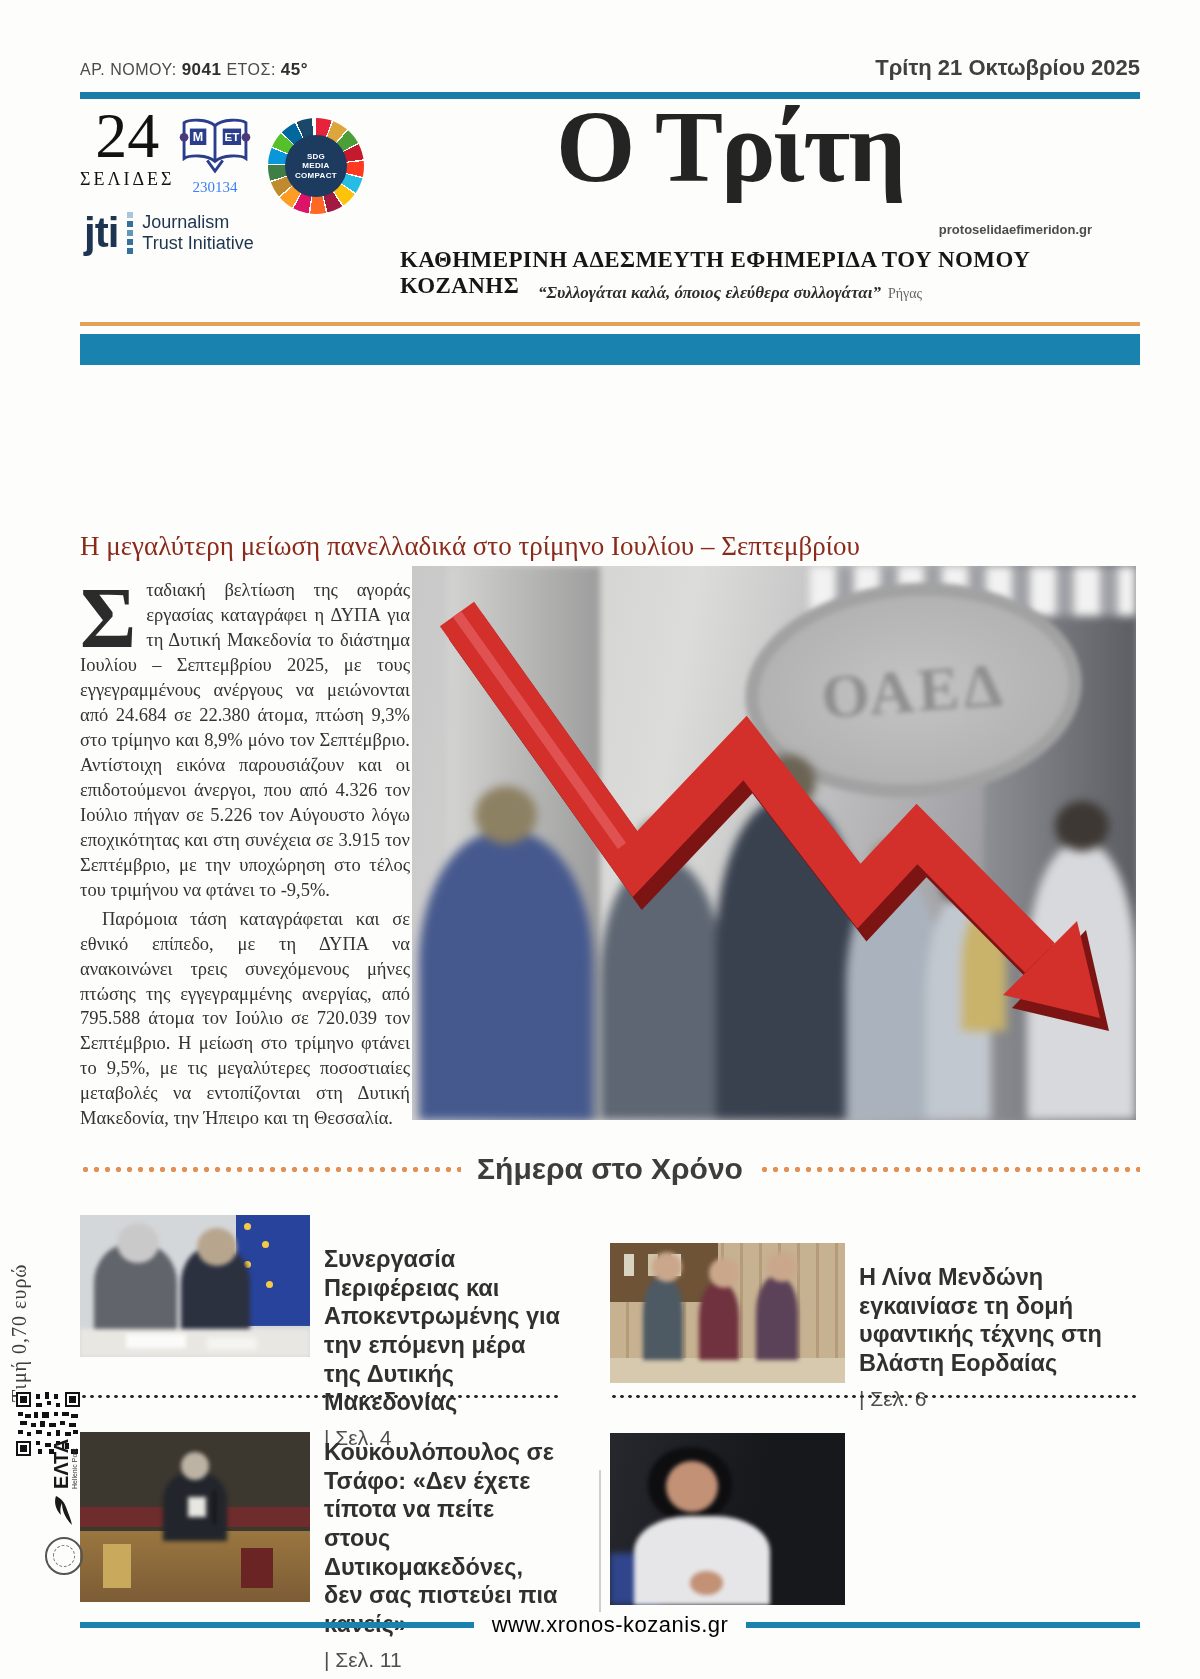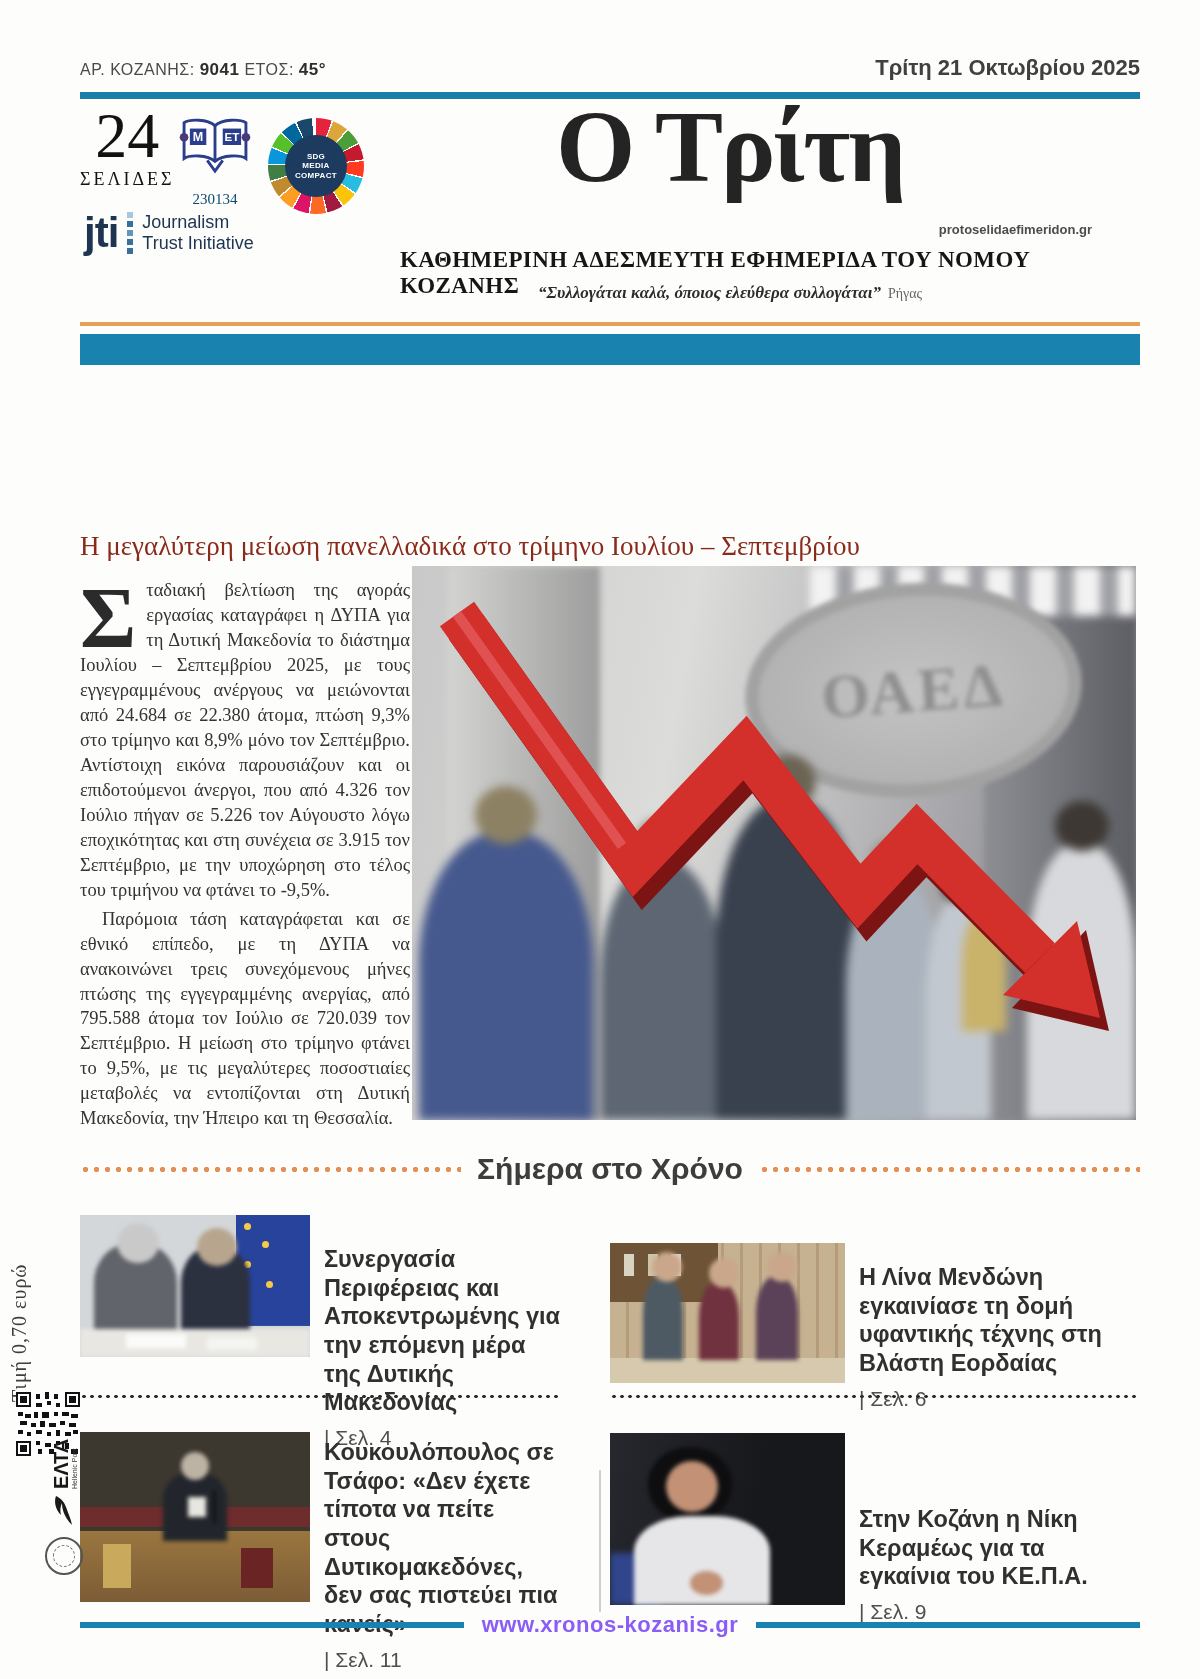--- a/index.html
+++ b/index.html
@@ -10,21 +10,21 @@
   .issue-line{font-size:16px;color:#4a4a4a;letter-spacing:.5px;}
   .issue-line b{color:#2e2e2e;font-size:17px;}
   .date-line{font-size:22px;font-weight:700;color:#404040;}
   .rule-teal{position:absolute;left:80px;width:1060px;height:7px;background:#1a7ea8;}
   .rule-top{top:92px;}
   
   .pages-box{position:absolute;left:80px;top:106px;text-align:center;font-family:"Liberation Serif","DejaVu Serif",serif;color:#121212;}
   .pages-num{font-size:64px;line-height:.95;}
   .pages-lbl{font-size:18px;letter-spacing:3px;margin-top:2px;}
   .met-box{position:absolute;left:176px;top:116px;width:78px;text-align:center;}
-  .met-code{font-family:"Liberation Serif",serif;font-size:15px;color:#0c4a6e;margin-top:13px;}
+  .met-code{font-family:"Liberation Serif",serif;font-size:15px;color:#3b82f6;margin-top:1px;}
   .sdg-wheel{position:absolute;left:268px;top:118px;width:96px;height:96px;border-radius:50%;
     background:conic-gradient(#e5243b 0 19deg,#fff 19deg 21deg,#dda63a 21deg 40deg,#fff 40deg 42deg,
     #4c9f38 42deg 61deg,#fff 61deg 63deg,#c5192d 63deg 82deg,#fff 82deg 84deg,#ff3a21 84deg 103deg,#fff 103deg 105deg,
     #26bde2 105deg 124deg,#fff 124deg 126deg,#fcc30b 126deg 145deg,#fff 145deg 147deg,#a21942 147deg 166deg,#fff 166deg 168deg,
     #fd6925 168deg 187deg,#fff 187deg 189deg,#dd1367 189deg 208deg,#fff 208deg 210deg,#fd9d24 210deg 229deg,#fff 229deg 231deg,
     #bf8b2e 231deg 250deg,#fff 250deg 252deg,#3f7e44 252deg 271deg,#fff 271deg 273deg,#0a97d9 273deg 292deg,#fff 292deg 294deg,
     #56c02b 294deg 313deg,#fff 313deg 315deg,#00689d 315deg 334deg,#fff 334deg 336deg,#19486a 336deg 355deg,#fff 355deg 360deg);}
   .sdg-inner{position:absolute;left:17px;top:17px;width:62px;height:62px;border-radius:50%;background:#1d3a5f;
     display:flex;flex-direction:column;align-items:center;justify-content:center;color:#fff;font-size:8px;font-weight:700;line-height:1.15;letter-spacing:.3px;}
   .jti-box{position:absolute;left:84px;top:212px;display:flex;align-items:center;gap:9px;}
@@ -77,40 +77,40 @@
   .t-title{font-size:23.5px;font-weight:700;color:#303030;line-height:1.22;}
   .t-page{font-size:21px;color:#4f4f4f;margin-top:9px;}
   .sep-dots{position:absolute;height:5px;top:1394px;background-image:radial-gradient(circle,#2e2e2e 1.5px,transparent 2px);background-size:8px 5px;}
   .col-divider{position:absolute;left:599px;top:1470px;width:2px;height:142px;background:#cfcfcf;}
   
   .blur2{filter:blur(2px);}
   .abs{position:absolute;}
   
   .footer{position:absolute;left:80px;right:60px;top:1612px;display:flex;align-items:center;gap:18px;}
   .f-line{flex:1;height:6px;background:#1a82ae;}
-  .f-url{font-size:22px;font-weight:700;color:#8b5cf6;letter-spacing:.5px;}
+  .f-url{font-size:22px;font-weight:400;color:#000000;letter-spacing:.5px;}
   
   .price-v{position:absolute;left:8px;top:1222px;height:180px;writing-mode:vertical-rl;transform:rotate(180deg);
     font-family:"Liberation Serif","DejaVu Serif",serif;font-size:20px;color:#3e3e3e;letter-spacing:1px;}
   .qr{position:absolute;left:16px;top:1392px;width:64px;height:64px;}
   .elta{position:absolute;left:-16px;top:1488px;width:160px;transform:rotate(-90deg);display:flex;align-items:center;gap:10px;justify-content:center;}
   .elta-stamp{width:34px;height:34px;border:2px solid #555;border-radius:50%;display:flex;align-items:center;justify-content:center;}
   .elta-stamp i{width:20px;height:20px;border:1px dashed #777;border-radius:50%;}
   .elta-main{display:flex;align-items:center;gap:4px;}
   .elta-name{font-size:20px;font-weight:700;color:#181818;line-height:1;}
   .elta-sub{font-size:7px;color:#333;}
 </style>
 </head>
 <body>
 
 <div class="page">
 
   <div class="top-meta">
     <div class="issue-line">
-      <span>ΑΡ. ΚΟΖΑΝΗΣ:</span>
+      <span>ΑΡ. ΝΟΜΟΥ:</span>
       <b>9041</b>
       <span>ΕΤΟΣ:</span>
       <b>45°</b>
     </div>
     <div class="date-line">Τρίτη 21 Οκτωβρίου 2025</div>
   </div>
   <div class="rule-teal rule-top"></div>
 
   <div class="pages-box">
     <div class="pages-num">24</div>
@@ -292,24 +292,20 @@
   <div class="teaser" style="left:610px;top:1433px;width:530px;">
     <div class="t-img" style="width:235px;height:172px;">
       <div class="abs" style="inset:0;background:linear-gradient(100deg,#26282e,#17181c 60%);"></div>
       <div class="abs" style="left:0;bottom:0;width:22%;height:30%;background:#30458c;filter:blur(3px);"></div>
       <div class="blur2 abs" style="inset:0;">
         <div class="abs" style="left:16%;top:8%;width:36%;height:44%;border-radius:48%;background:#0e0e10;"></div>
         <div class="abs" style="left:24%;top:16%;width:22%;height:30%;border-radius:50%;background:#c29176;"></div>
         <div class="abs" style="left:10%;bottom:0;width:58%;height:52%;border-radius:40% 40% 0 0;background:#e6e6e8;"></div>
         <div class="abs" style="left:34%;bottom:6%;width:14%;height:14%;border-radius:50%;background:#c29176;"></div>
       </div>
-    </div>
-    <div class="t-txt" style="padding-top:72px;width:280px;">
-      <div class="t-title">Στην Κοζάνη η Νίκη Κεραμέως για τα εγκαίνια του ΚΕ.Π.Α.</div>
-      <div class="t-page">| Σελ. 9</div>
     </div>
   </div>
 
   <div class="col-divider"></div>
 
   <div class="footer">
     <div class="f-line"></div>
     <div class="f-url">www.xronos-kozanis.gr</div>
     <div class="f-line"></div>
   </div>

